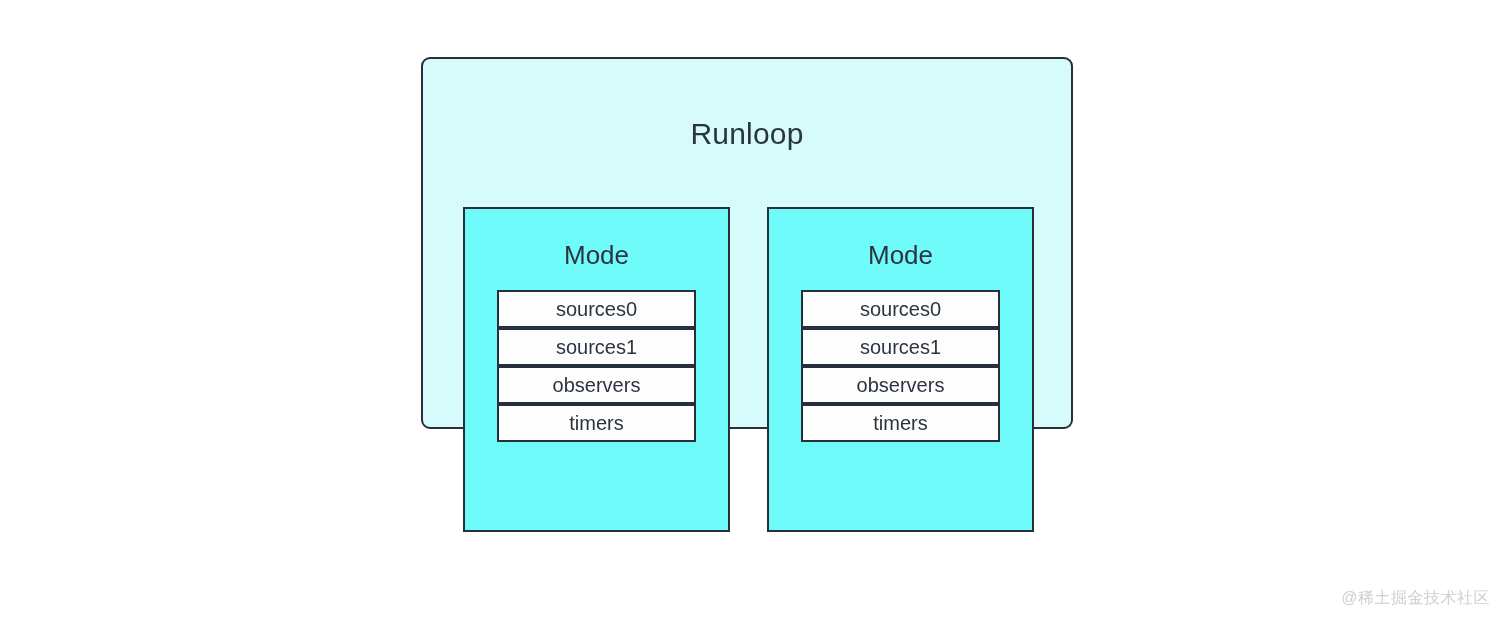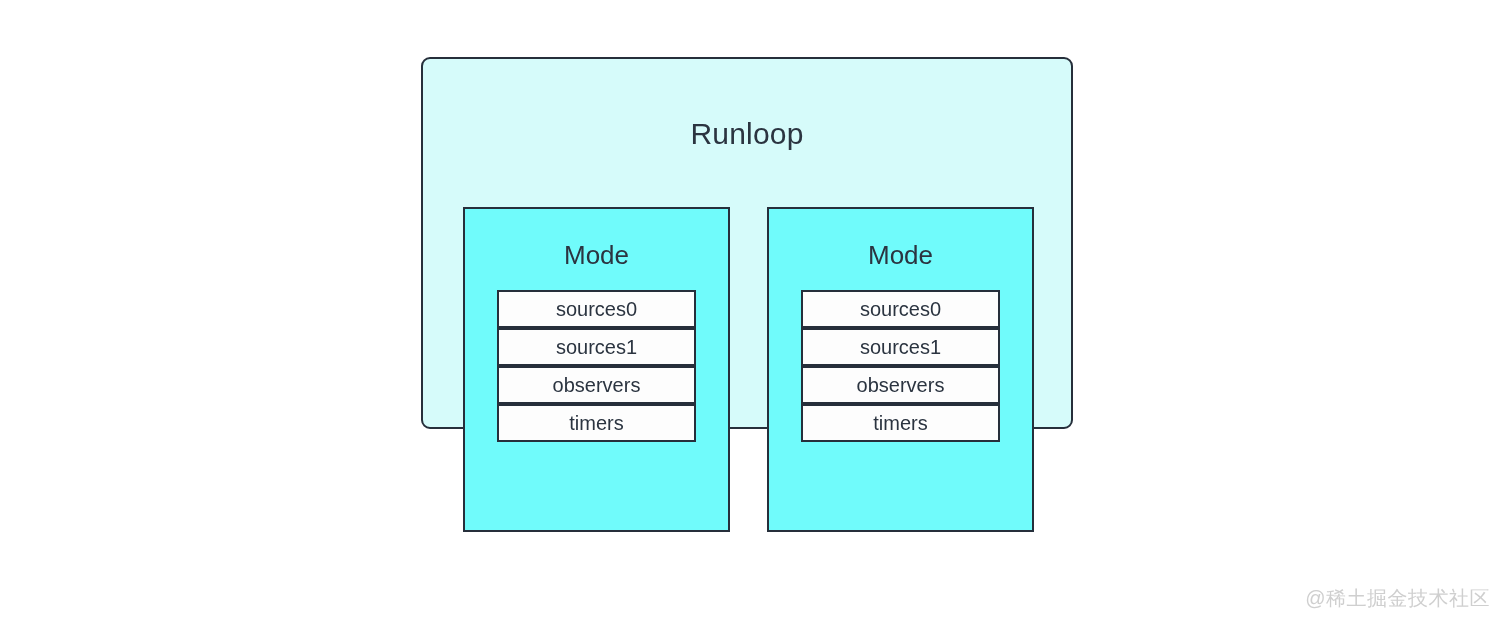--- a/index.html
+++ b/index.html
@@ -104,21 +104,21 @@
     line-height: 24px;
     color: #2b3440;
     font-weight: 400;
   }
 
   
   .watermark {
     position: absolute;
     right: 22px;
     bottom: 16px;
-    font-size: 20px;
+    font-size: 16px;
     line-height: 20px;
     color: #cfcfcf;
     letter-spacing: 0.5px;
     white-space: nowrap;
     user-select: none;
   }
 </style>
 </head>
 <body>
 

